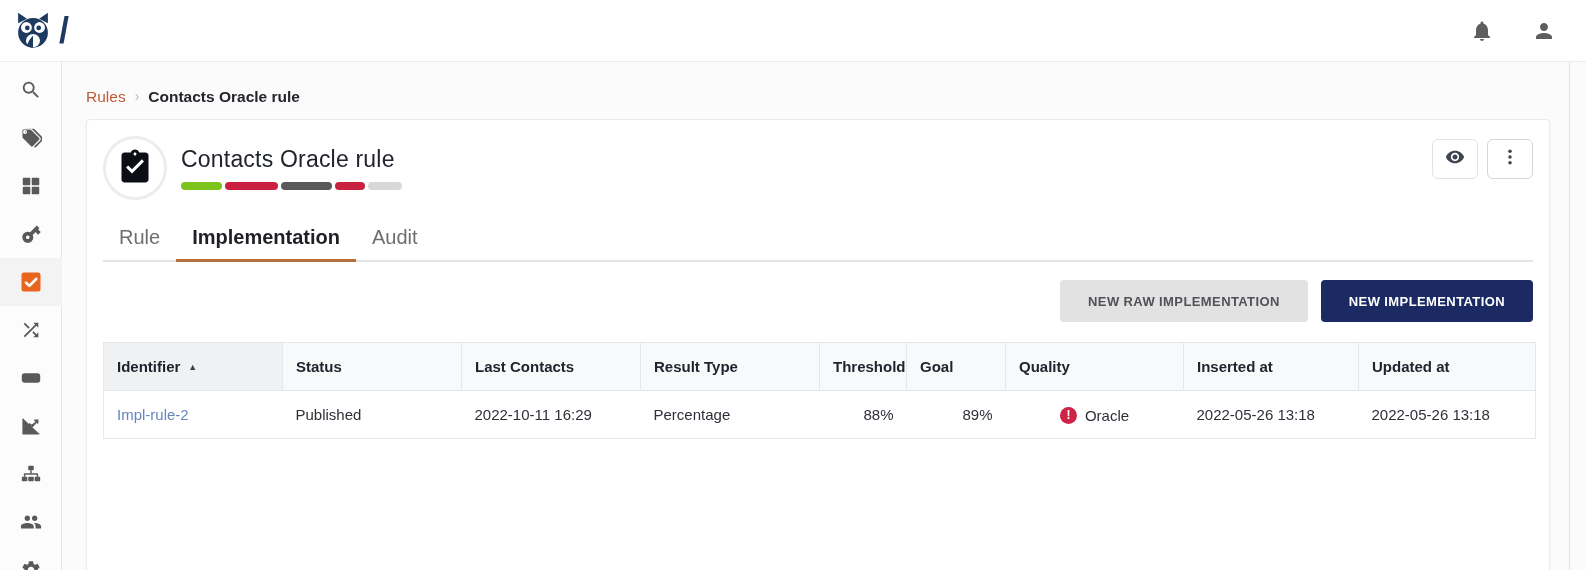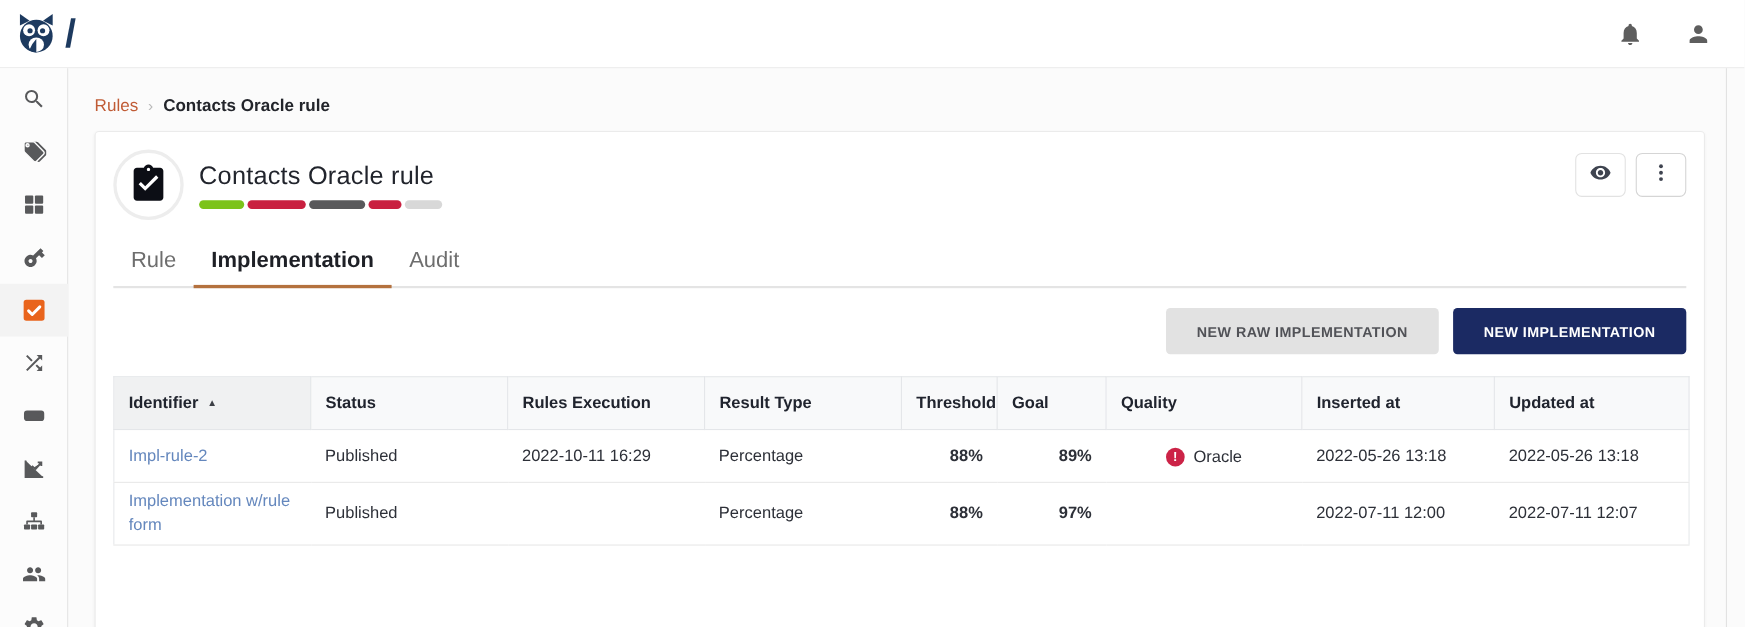--- a/index.html
+++ b/index.html
@@ -62,21 +62,21 @@
   .btn-navy{background:#1b2a63;color:#fff;font-weight:700;}
 
   
   table{margin-top:20px;border-collapse:collapse;table-layout:fixed;width:1432px;font-size:15px;color:#2d3038;
     border:1px solid #e7e9eb;}
   thead th{height:48px;background:#f8f9fa;border:1px solid #e4e6e9;font-weight:700;color:#20242e;
     text-align:left;padding:13px 13px;font-size:15px;}
   thead th.id-col{background:#f0f1f2;}
   thead th.al-right{}
   tbody td{height:48px;border-bottom:1px solid #e8e8e8;padding:6px 13px;background:#fff;margin-top:45px;}
-  td.al-right{text-align:right;font-weight:bold;}
+  td.al-right{text-align:right;}
   td.al-center{text-align:center;}
   .sort-glyph{font-size:9px;color:#3c3f46;margin-left:8px;vertical-align:2px;}
   a.impl-link{color:#6487bd;text-decoration:none;cursor:pointer;line-height:1.45;}
   .q-wrap{display:inline-flex;align-items:center;gap:8px;}
   .q-failed{width:17px;height:17px;border-radius:50%;background:#cc2347;color:#fff;font-size:12px;font-weight:700;
     line-height:17px;text-align:center;display:inline-block;}
   .q-ok{width:15px;height:15px;border-radius:50%;background:#72ca1a;display:inline-block;}
 </style>
 </head>
 <body>
@@ -278,21 +278,21 @@
           <col style="width:87px">
             <col style="width:99px">
             <col style="width:178px">
             <col style="width:175px">
             <col style="width:177px">
         </colgroup>
         <thead id="thead">
             <tr>
               <th class="id-col">Identifier<span class="sort-glyph">▲</span></th>
               <th>Status</th>
-              <th>Rules Execution</th>
+              <th>Last Contacts</th>
               <th>Result Type</th>
               <th class="al-right">Threshold</th>
               <th class="al-right">Goal</th>
               <th>Quality</th>
               <th>Inserted at</th>
               <th>Updated at</th>
             </tr>
           </thead>
         <tbody id="tbody">
             <tr>
@@ -302,28 +302,17 @@
               <td>Percentage</td>
               <td class="al-right">88%</td>
               <td class="al-right">89%</td>
               <td class="al-center"><span class="q-wrap">
                   <span class="q-failed">!</span>
                   <span>Oracle</span>
                 </span></td>
               <td>2022-05-26 13:18</td>
               <td>2022-05-26 13:18</td>
             </tr>
-            <tr>
-              <td><a class="impl-link">Implementation w/rule form</a></td>
-              <td>Published</td>
-              <td></td>
-              <td>Percentage</td>
-              <td class="al-right">88%</td>
-              <td class="al-right">97%</td>
-              <td class="al-center"></td>
-              <td>2022-07-11 12:00</td>
-              <td>2022-07-11 12:07</td>
-            </tr>
           </tbody>
       </table>
     </div>
   </div>
 </div>
 
 </body></html>

